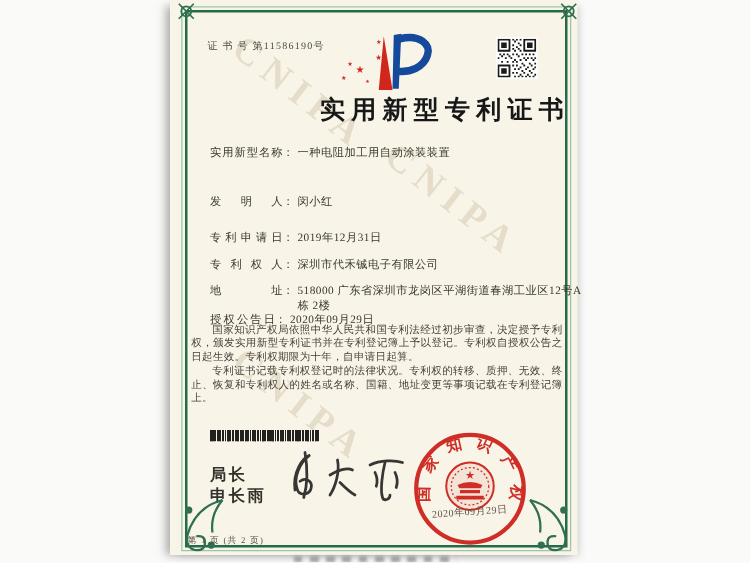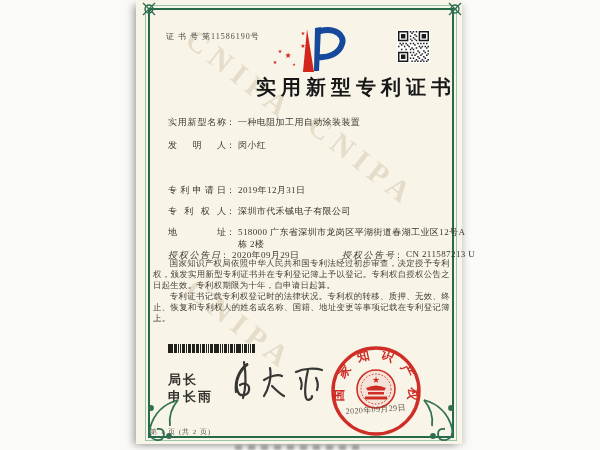--- a/index.html
+++ b/index.html
@@ -12,21 +12,21 @@
   .watermark{position:absolute;font-weight:bold;font-size:30px;letter-spacing:7px;
          color:rgba(186,168,128,.30);transform:rotate(38deg);transform-origin:left top;z-index:1;
          font-family:"Liberation Serif",serif;pointer-events:none;}
   .certno{position:absolute;left:166px;top:31px;font-size:8px;color:#4b4b45;letter-spacing:1px;z-index:2;}
   .logo{position:absolute;left:270px;top:24px;z-index:2;}
   .qr{position:absolute;left:397px;top:30px;width:31px;height:31px;background:#fff;z-index:2;padding:1px;}
   .title{position:absolute;left:150px;top:74px;width:306px;text-align:right;font-size:20px;
          font-weight:bold;letter-spacing:5px;color:#171717;z-index:2;}
   .f-row{position:absolute;left:168px;width:284px;font-size:9px;color:#3a382f;z-index:2;white-space:nowrap;}
   .f-label{display:inline-block;width:58px;text-align:justify;text-align-last:justify;vertical-align:top;}
-  .f-label.w52{width:52px;font-style:italic;}
+  .f-label.w52{width:52px;}
   .f-colon{display:inline-block;vertical-align:top;}
   .f-value{display:inline-block;margin-left:3px;vertical-align:top;letter-spacing:.4px;}
   .f-value.wrap{width:228px;white-space:normal;line-height:12px;}
   .pair2{position:absolute;left:174px;top:0;}
   .legal{position:absolute;left:153px;top:258px;width:297px;font-size:8.4px;line-height:11px;
          color:#46423a;text-align:justify;z-index:2;}
   .legal p{margin:0;text-indent:2em;letter-spacing:.3px;}
   .barcode{position:absolute;left:168px;top:344px;width:88px;height:9px;z-index:2;background-color:#f8f4e8;
      background-image:
        repeating-linear-gradient(90deg,#22211e 0 1px,transparent 1px 2px),
@@ -75,37 +75,34 @@
       M14 0h7v7h-7z M15 1v5h5V1z M16 2h3v3h-3z
       M0 14h7v7H0z M1 15v5h5v-5z M2 16h3v3H2z"></path>
     <path fill="#1a1a1a" d="M8 0h1v1H8z M10 0h1v1h-1z M12 0h1v1h-1z M9 1h1v1H9z M11 2h1v1h-1z M8 3h1v1H8z M12 3h1v1h-1z M10 4h1v1h-1z M8 5h1v1H8z M11 5h1v1h-1z M9 6h1v1H9z M12 6h1v1h-1z M1 8h1v1H1z M3 8h1v1H3z M5 8h1v1H5z M8 8h1v1H8z M10 8h1v1h-1z M13 8h1v1h-1z M15 8h1v1h-1z M17 8h1v1h-1z M19 8h1v1h-1z M2 9h1v1H2z M6 9h1v1H6z M11 9h1v1h-1z M14 10h1v1h-1z M16 10h1v1h-1z M18 10h1v1h-1z M20 10h1v1h-1z M0 10h1v1H0z M4 10h1v1H4z M7 10h1v1H7z M9 11h1v1H9z M12 11h1v1h-1z M15 11h1v1h-1z M19 11h1v1h-1z M2 12h1v1H2z M5 12h1v1H5z M8 12h1v1H8z M10 12h1v1h-1z M13 13h1v1h-1z M17 13h1v1h-1z M20 13h1v1h-1z M8 14h1v1H8z M10 14h1v1h-1z M12 15h1v1h-1z M14 14h1v1h-1z M16 15h1v1h-1z M18 14h1v1h-1z M20 15h1v1h-1z M9 16h1v1H9z M11 16h1v1h-1z M13 17h1v1h-1z M15 16h1v1h-1z M17 17h1v1h-1z M19 16h1v1h-1z M8 18h1v1H8z M10 18h1v1h-1z M12 19h1v1h-1z M14 18h1v1h-1z M16 19h1v1h-1z M18 18h1v1h-1z M20 19h1v1h-1z M9 20h1v1H9z M11 20h1v1h-1z M13 20h1v1h-1z M15 20h1v1h-1z M17 20h1v1h-1z M19 20h1v1h-1z"></path>
   </svg>
 
   <div class="title">实用新型专利证书</div>
 
   <div class="f-row" style="top:116px;">
     <span class="f-label">实用新型名称</span><span class="f-colon">：</span><span class="f-value">一种电阻加工用自动涂装装置</span>
   </div>
-  <div class="f-row" style="top:139px;">
+  <div class="f-row" style="top:155px;">
     <span class="f-label">发明人</span><span class="f-colon">：</span><span class="f-value">闵小红</span>
   </div>
   <div class="f-row" style="top:184px;">
     <span class="f-label">专利申请日</span><span class="f-colon">：</span><span class="f-value">2019年12月31日</span>
   </div>
   <div class="f-row" style="top:205px;">
     <span class="f-label">专利权人</span><span class="f-colon">：</span><span class="f-value">深圳市代禾铖电子有限公司</span>
   </div>
   <div class="f-row" style="top:226px;">
     <span class="f-label">地址</span><span class="f-colon">：</span><span class="f-value wrap">518000 广东省深圳市龙岗区平湖街道春湖工业区12号A栋 2楼</span>
   </div>
   <div class="f-row" style="top:249px;">
     <span class="f-label w52">授权公告日</span><span class="f-colon">：</span><span class="f-value">2020年09月29日</span>
-    <span class="pair2">
-      <span class="f-label w52">授权公告号</span><span class="f-colon">：</span><span class="f-value">CN 211587213 U</span>
-    </span>
   </div>
 
   <div class="legal">
     <p>国家知识产权局依照中华人民共和国专利法经过初步审查，决定授予专利权，颁发实用新型专利证书并在专利登记簿上予以登记。专利权自授权公告之日起生效。专利权期限为十年，自申请日起算。</p>
     <p>专利证书记载专利权登记时的法律状况。专利权的转移、质押、无效、终止、恢复和专利权人的姓名或名称、国籍、地址变更等事项记载在专利登记簿上。</p>
   </div>
 
   <div class="barcode"></div>
 
   <div class="director" style="top:371px;">局长</div>

